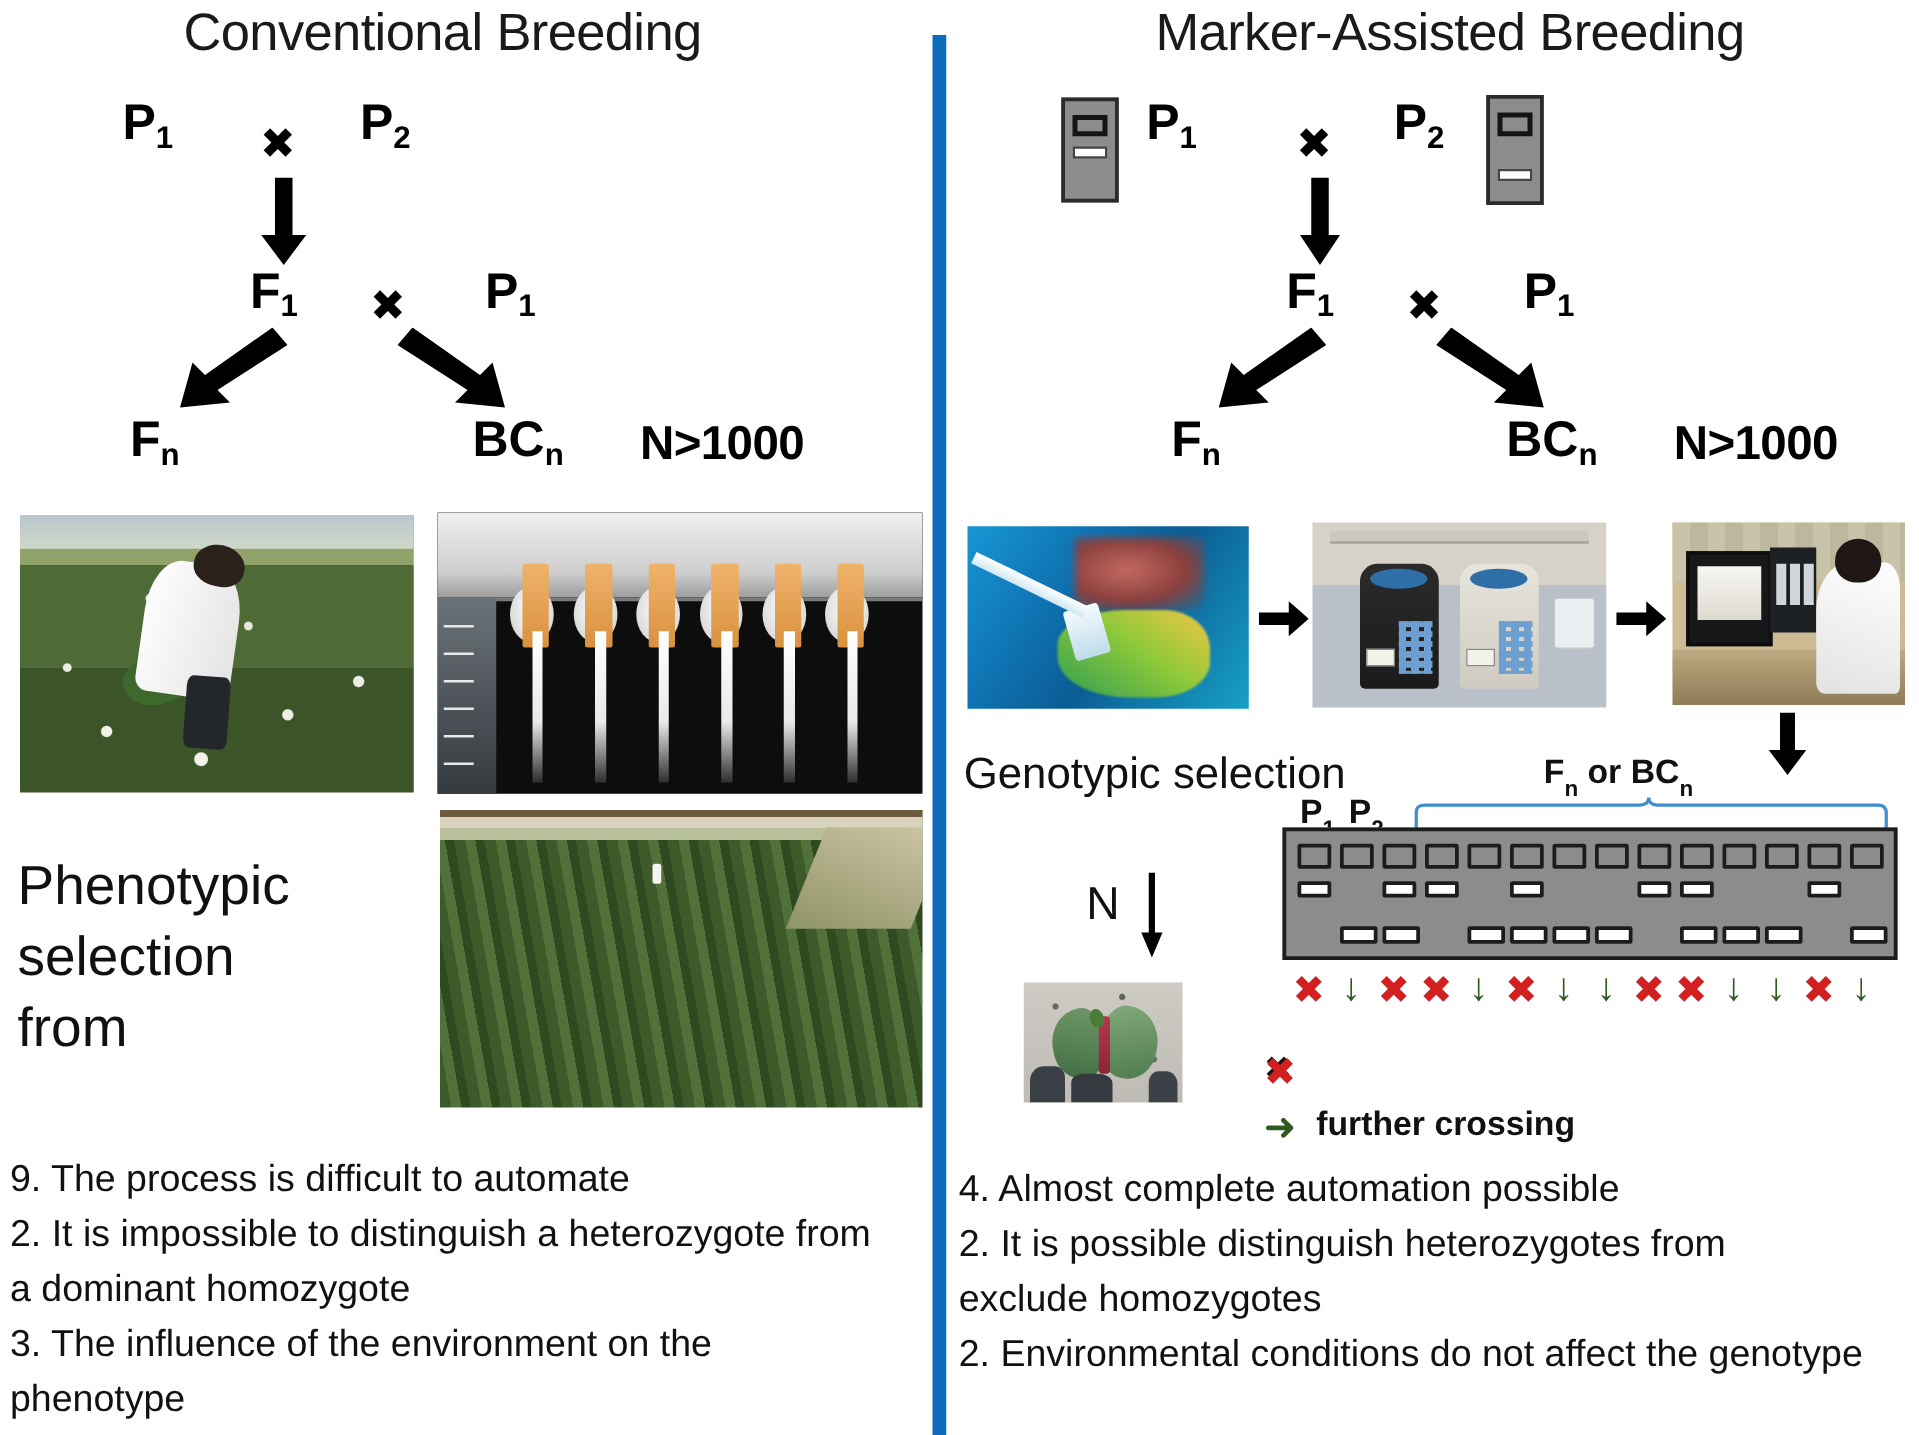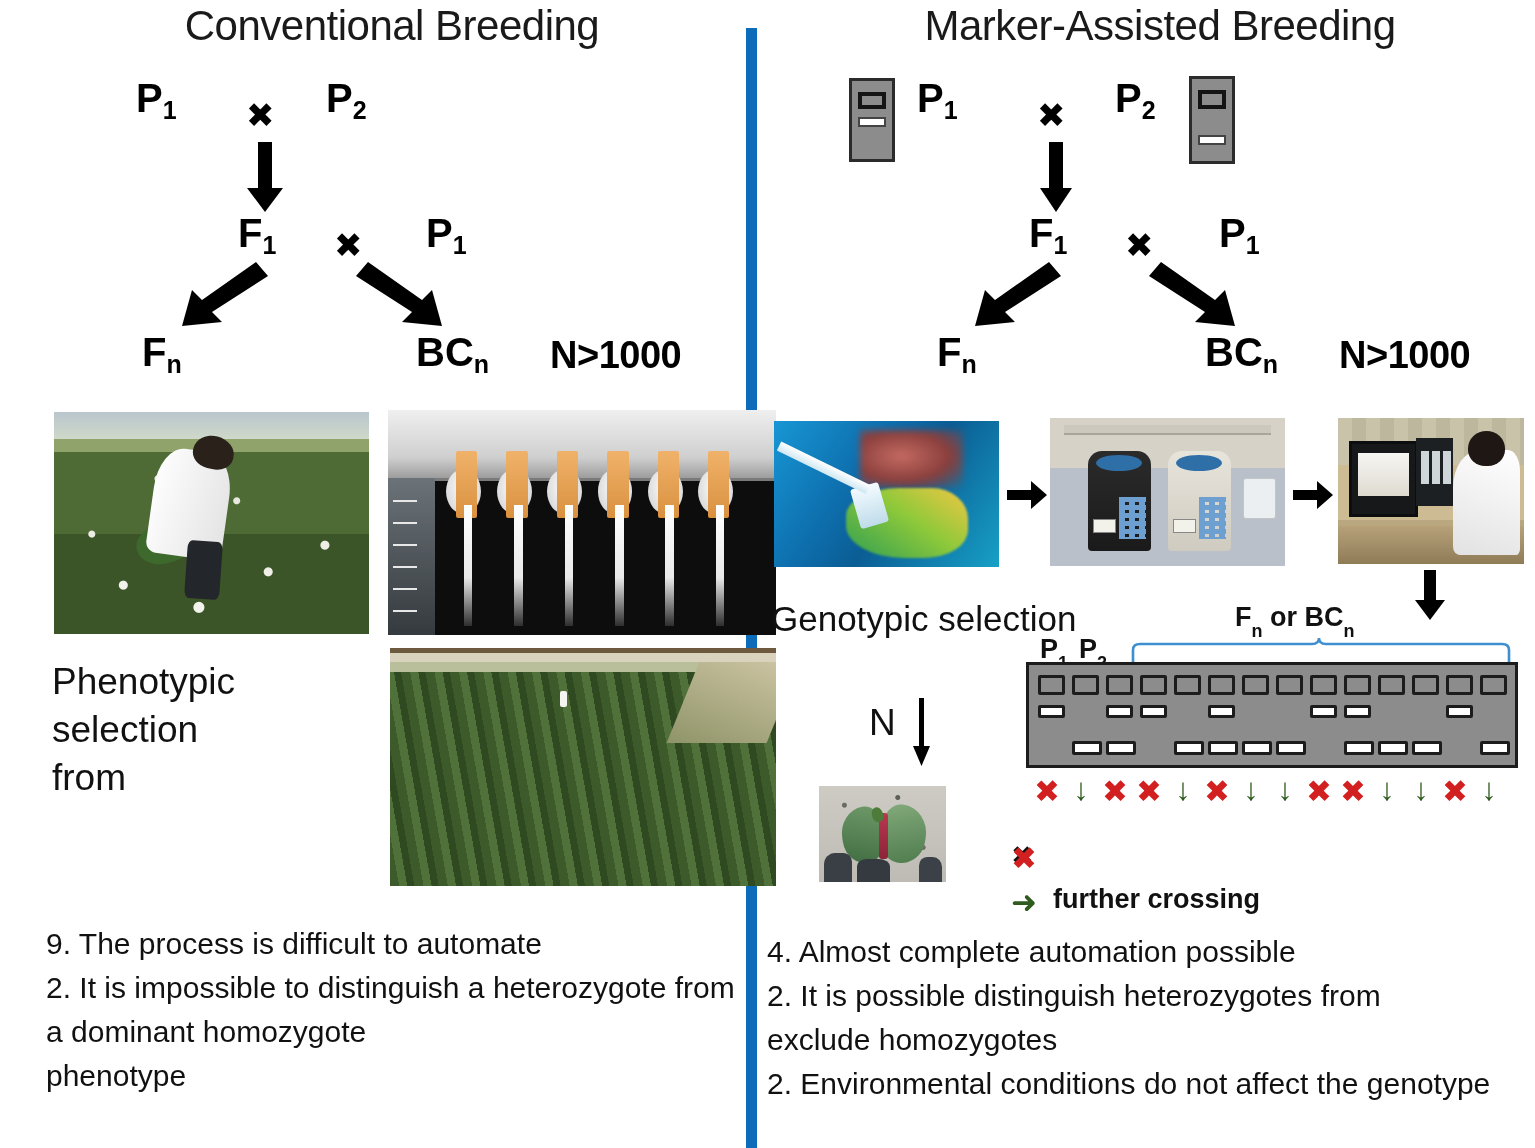--- a/index.html
+++ b/index.html
@@ -2,21 +2,21 @@
 <html><head>
 <meta charset="utf-8">
 <style>
   html,body{margin:0;padding:0;background:#ffffff;}
   body{
     width:1535px;height:1148px;position:relative;overflow:hidden;
     font-family:"Liberation Sans","DejaVu Sans",sans-serif;
     color:#111;
   }
   .panel{position:absolute;top:0;height:1148px;}
-  #left-panel{left:0;width:748px;margin-left:38px;}
+  #left-panel{left:0;width:748px;}
   #right-panel{left:757px;width:778px;}
 
   #divider{
     position:absolute;left:746px;top:28px;width:11px;height:1120px;
     background:#0d6cb9;
   }
 
   .panel-title{
     position:absolute;top:2px;width:100%;text-align:center;
     font-size:42px;font-weight:400;letter-spacing:-0.5px;
@@ -385,29 +385,30 @@
       <div class="tooth" style="left:82.5%"></div>
       <div class="strand" style="left:84.5%"></div>
   </div>
 
   <div class="photo ph-bigfield" style="left:352px;top:648px;width:386px;height:238px;">
     <div class="horizon"></div>
     <div class="path"></div>
     <div class="person"></div>
   </div>
 
-  <div class="bodytext" style="left:14px;top:658px;width:330px;font-size:37px;">
+  <div class="bodytext" style="left:14px;top:680px;width:330px;font-size:44px;">
     <div>Phenotypic selection</div>
     <div>from</div>
   </div>
 
   <div class="bodytext" style="left:8px;top:922px;width:730px;font-size:30px;line-height:44px;">
     <div>9. The process is difficult to automate</div>
     <div>2. It is impossible to distinguish a heterozygote from</div>
     <div>a dominant homozygote</div>
+    <div>3. The influence of the environment on the</div>
     <div>phenotype</div>
   </div>
 </div>
 
 <div class="panel" id="right-panel">
 
   <div class="panel-title">Marker-Assisted Breeding</div>
 
   <div class="chip" style="left:92px;top:78px;width:46px;height:84px;">
     <div class="well" style="top:14%"></div>

